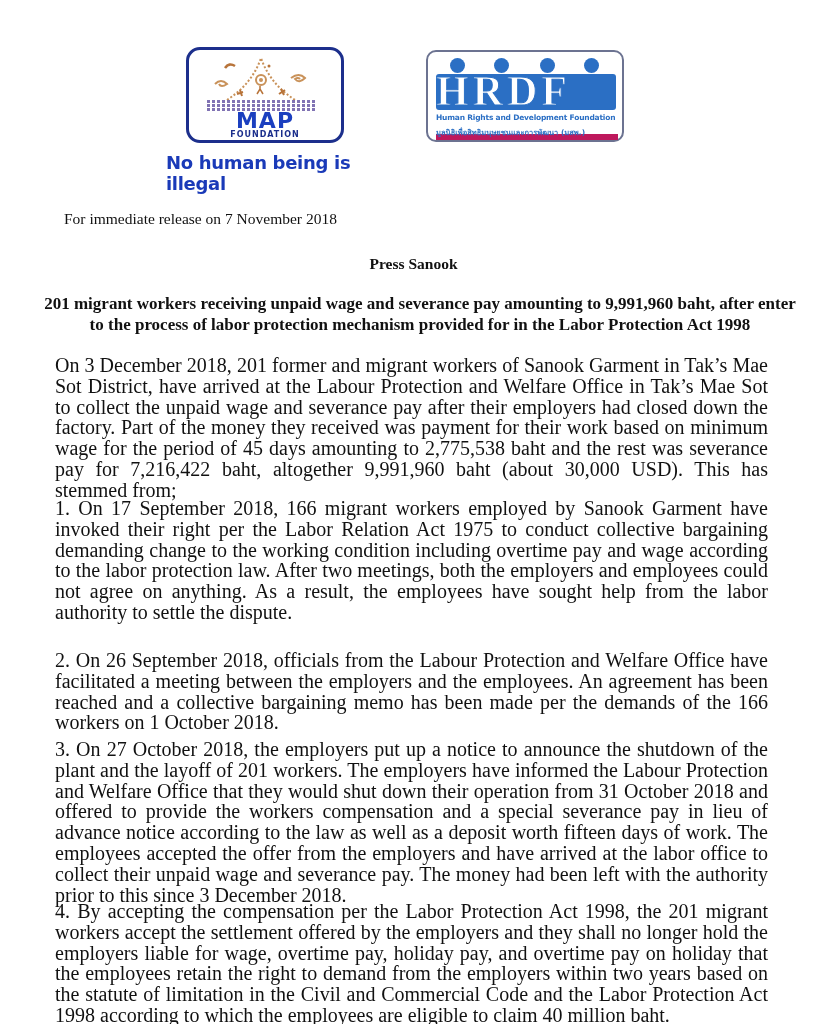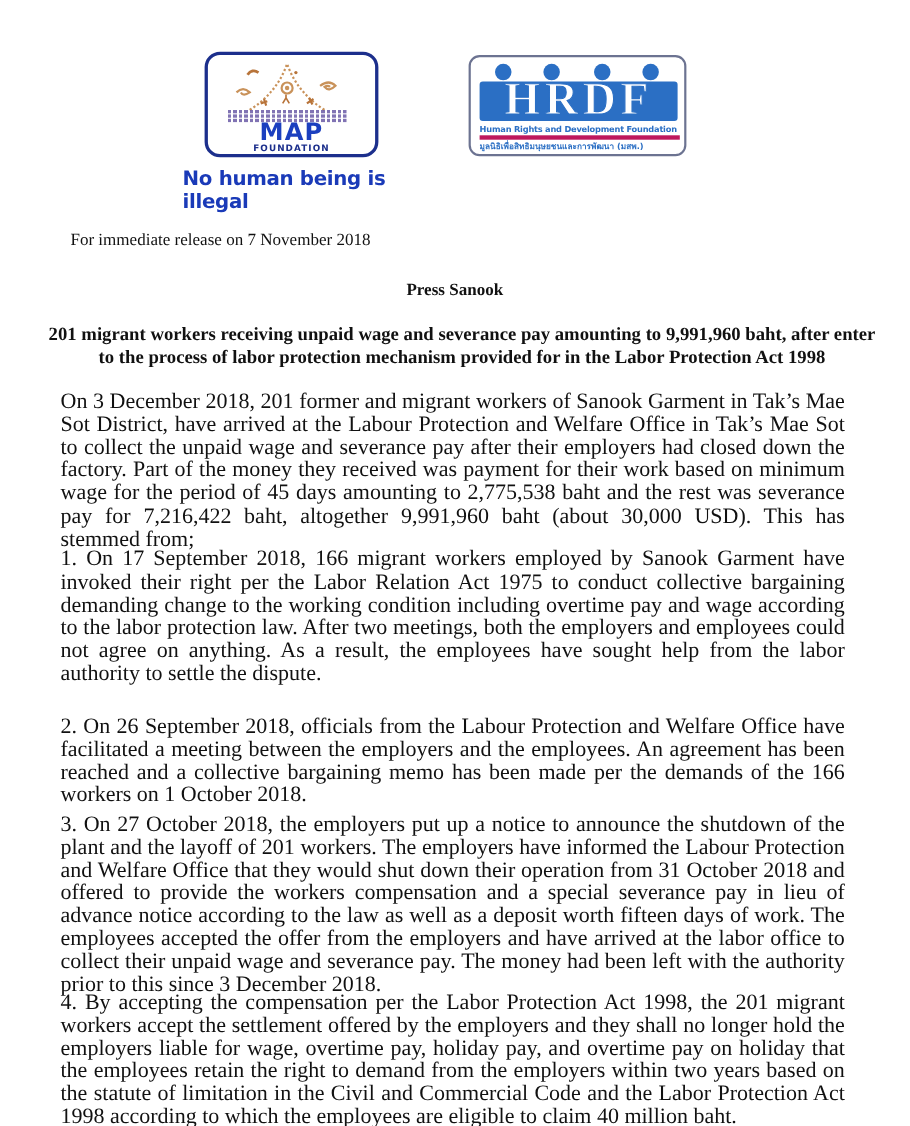--- a/index.html
+++ b/index.html
@@ -10,22 +10,22 @@
   .map-art { position: absolute; left: 18px; top: 4px; width: 108px; height: 48px; }
   .map-thai { position: absolute; left: 14px; top: 49px; width: 116px; height: 14px; }
   .map-thai div { height: 3px; margin: 1px 4px; background: repeating-linear-gradient(90deg, #6a5aa6 0 3px, transparent 3px 5px); opacity: .85; }
   .map-word { position: absolute; left: 0; right: 0; top: 60px; text-align: center; font-family: "DejaVu Sans", sans-serif; font-weight: bold; font-size: 22px; letter-spacing: 1px; color: #1b3fbf; line-height: 22px; }
   .map-found { position: absolute; left: 0; right: 0; top: 80px; text-align: center; font-family: "DejaVu Sans", sans-serif; font-weight: bold; font-size: 8px; letter-spacing: 1px; color: #1c2f8c; }
   .map-tagline { position: absolute; left: 166px; top: 152px; width: 200px; font-family: "DejaVu Sans", sans-serif; font-weight: bold; font-size: 18px; color: #1a3ab8; letter-spacing: -0.3px; }
 
   .logo-hrdf { position: absolute; left: 426px; top: 50px; width: 198px; height: 92px; border: 2px solid #6c7391; border-radius: 10px; box-sizing: border-box; background: #fff; }
   .hrdf-band { position: absolute; left: 8px; top: 22px; width: 180px; height: 36px; background: #2b6fc4; border-radius: 3px; }
   .hrdf-dot { position: absolute; top: 6px; width: 15px; height: 15px; border-radius: 50%; background: #2b6fc4; }
-  .hrdf-letters { position: absolute; left: 8px; top: 18px; width: 180px; text-align: center; font-family: "Liberation Serif", serif; font-weight: bold; font-size: 42px; line-height: 42px; letter-spacing: 4px; color: #ffffff; -webkit-text-stroke: 1px #2b6fc4; }
-  .hrdf-en { position: absolute; left: 8px; top: 61px; width: 182px; font-family: "DejaVu Sans", sans-serif; font-size: 7.5px; font-weight: bold; color: #2b6fc4; letter-spacing: -0.2px; border-bottom: 4px solid #be185d; padding-bottom: 1px; }
+  .hrdf-letters { position: absolute; left: 8px; top: 18px; width: 180px; text-align: left; font-family: "Liberation Serif", serif; font-weight: bold; font-size: 42px; line-height: 42px; letter-spacing: 4px; color: #ffffff; -webkit-text-stroke: 1px #2b6fc4; }
+  .hrdf-en { position: absolute; left: 8px; top: 61px; width: 182px; font-family: "DejaVu Sans", sans-serif; font-size: 7.5px; font-weight: bold; color: #2b6fc4; letter-spacing: -0.2px; border-bottom: 6px solid #be185d; padding-bottom: 12px; }
   .hrdf-th { position: absolute; left: 8px; top: 74px; width: 182px; font-family: "DejaVu Sans", sans-serif; font-size: 7.5px; font-weight: bold; color: #2b6fc4; white-space: nowrap; overflow: hidden; }
 
   .release-date { position: absolute; left: 64px; top: 210px; font-size: 15.5px; }
   .press-title { position: absolute; left: 0; width: 827px; top: 255px; text-align: center; font-weight: bold; font-size: 15.5px; }
   .headline { position: absolute; left: 40px; width: 760px; top: 293px; text-align: center; font-weight: bold; font-size: 17px; line-height: 21px; }
 
   .para { position: absolute; left: 55px; width: 713px; font-size: 20px; line-height: 20.8px; text-align: justify; }
   .p0 { top: 355px; }
   .p1 { top: 498px; }
   .p2 { top: 650px; }

